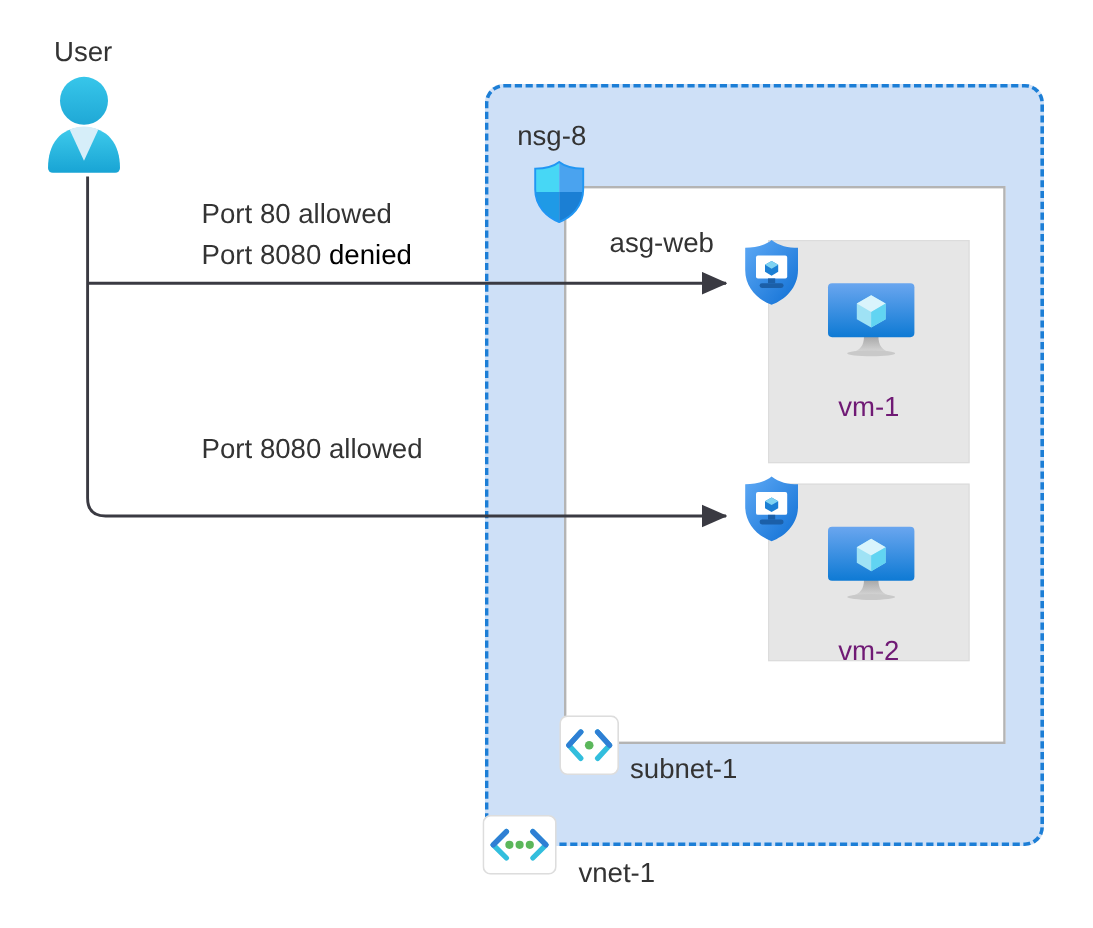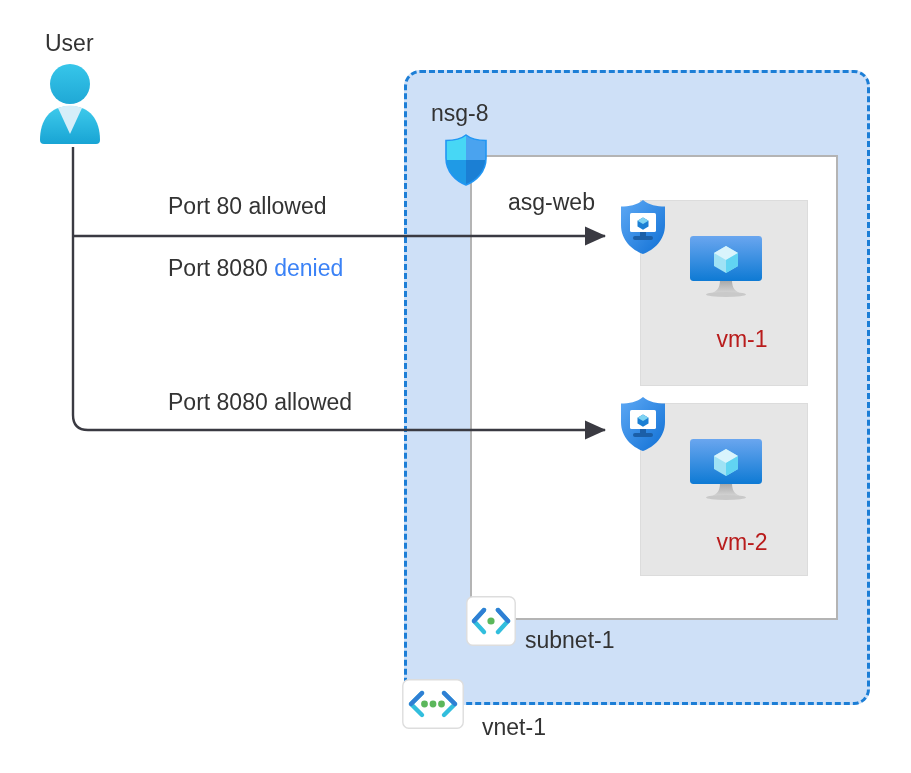--- a/index.html
+++ b/index.html
@@ -22,21 +22,21 @@
 
   
   .label {
     position: absolute;
     color: #333333;
     font-size: 23px;
     line-height: 30px;
     white-space: nowrap;
     font-weight: 400;
   }
-  .deny { color: #3b82f6; }
+  .deny { color: #000000; }
 
   
   #vnet-box {
     position: absolute;
     left: 404px;
     top: 70px;
     width: 466px;
     height: 635px;
     box-sizing: border-box;
     background: #cee0f7;
@@ -57,30 +57,30 @@
   }
 
   
   .vm-box {
     position: absolute;
     background: #e6e6e6;
     border: 1px solid #dcdcdc;
     box-sizing: border-box;
   }
   #vm-box-1 { left: 640px; top: 200px;  width: 168px; height: 186px; }
-  #vm-box-2 { left: 640px; top: 403px;  width: 168px; height: 173px; }
+  #vm-box-2 { left: 640px; top: 403px;  width: 168px; height: 148px; }
 
   .vm-name {
     position: absolute;
     width: 100%;
     text-align: center;
-    color: #b91c1c;
+    color: #701a75;
     font-size: 23px;
     line-height: 28px;
-    left: 18px;
+    left: 0;
   }
 
   
   #wires {
     position: absolute;
     left: 0; top: 0;
     width: 911px; height: 773px;
     pointer-events: none;
   }
 
@@ -98,21 +98,21 @@
 
   
   #user-label       { left: 45px;  top: 28px; }
   #nsg-label        { left: 431px; top: 98px; }
   #asg-web-label    { left: 508px; top: 187px; }
   #asg-mgmt-label   { left: 489px; top: 382px; }
   #subnet-label     { left: 525px; top: 625px; }
   #vnet-label       { left: 482px; top: 712px; }
   #rule-block-1     { left: 168px; top: 161px; }
   #rule-block-2     { left: 168px; top: 357px; }
-  #rule-block-1 div, #rule-block-2 div { line-height: 34px; margin-top: 28px; }
+  #rule-block-1 div, #rule-block-2 div { line-height: 34px; }
 </style>
 </head>
 <body>
 
 <div id="canvas">
 
   <div id="vnet-box"></div>
 
   <div id="subnet-box"></div>
 

